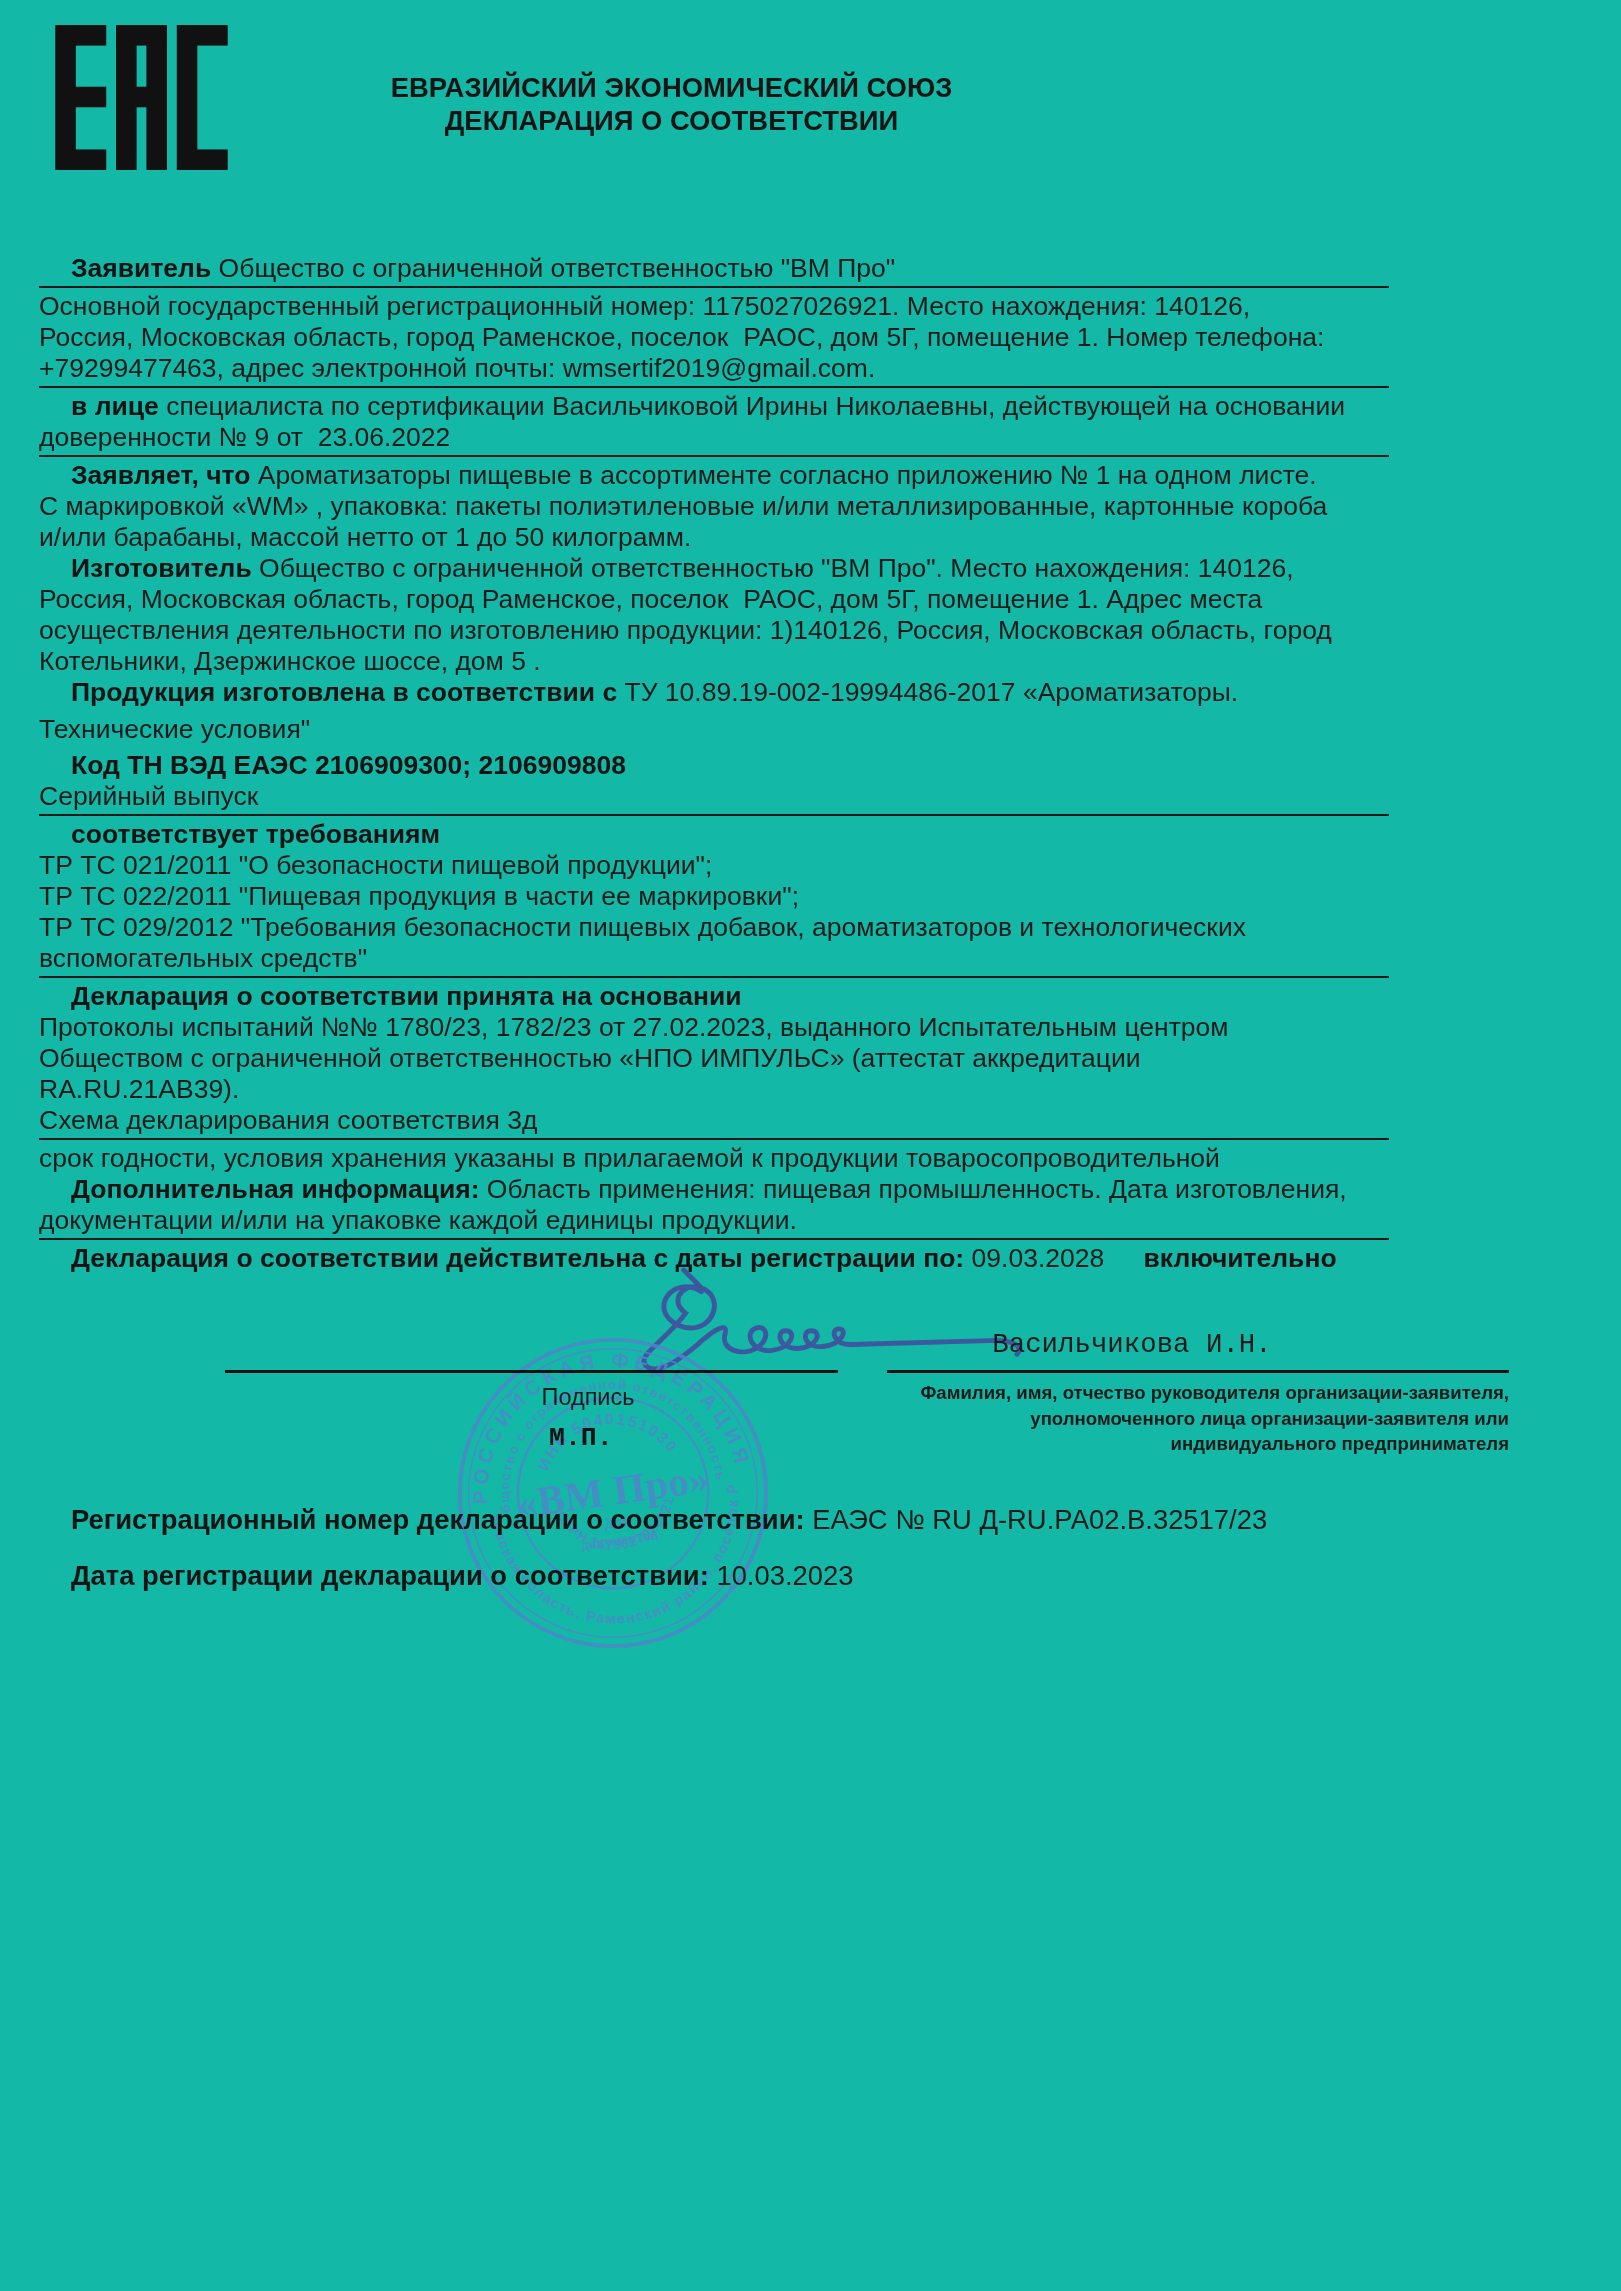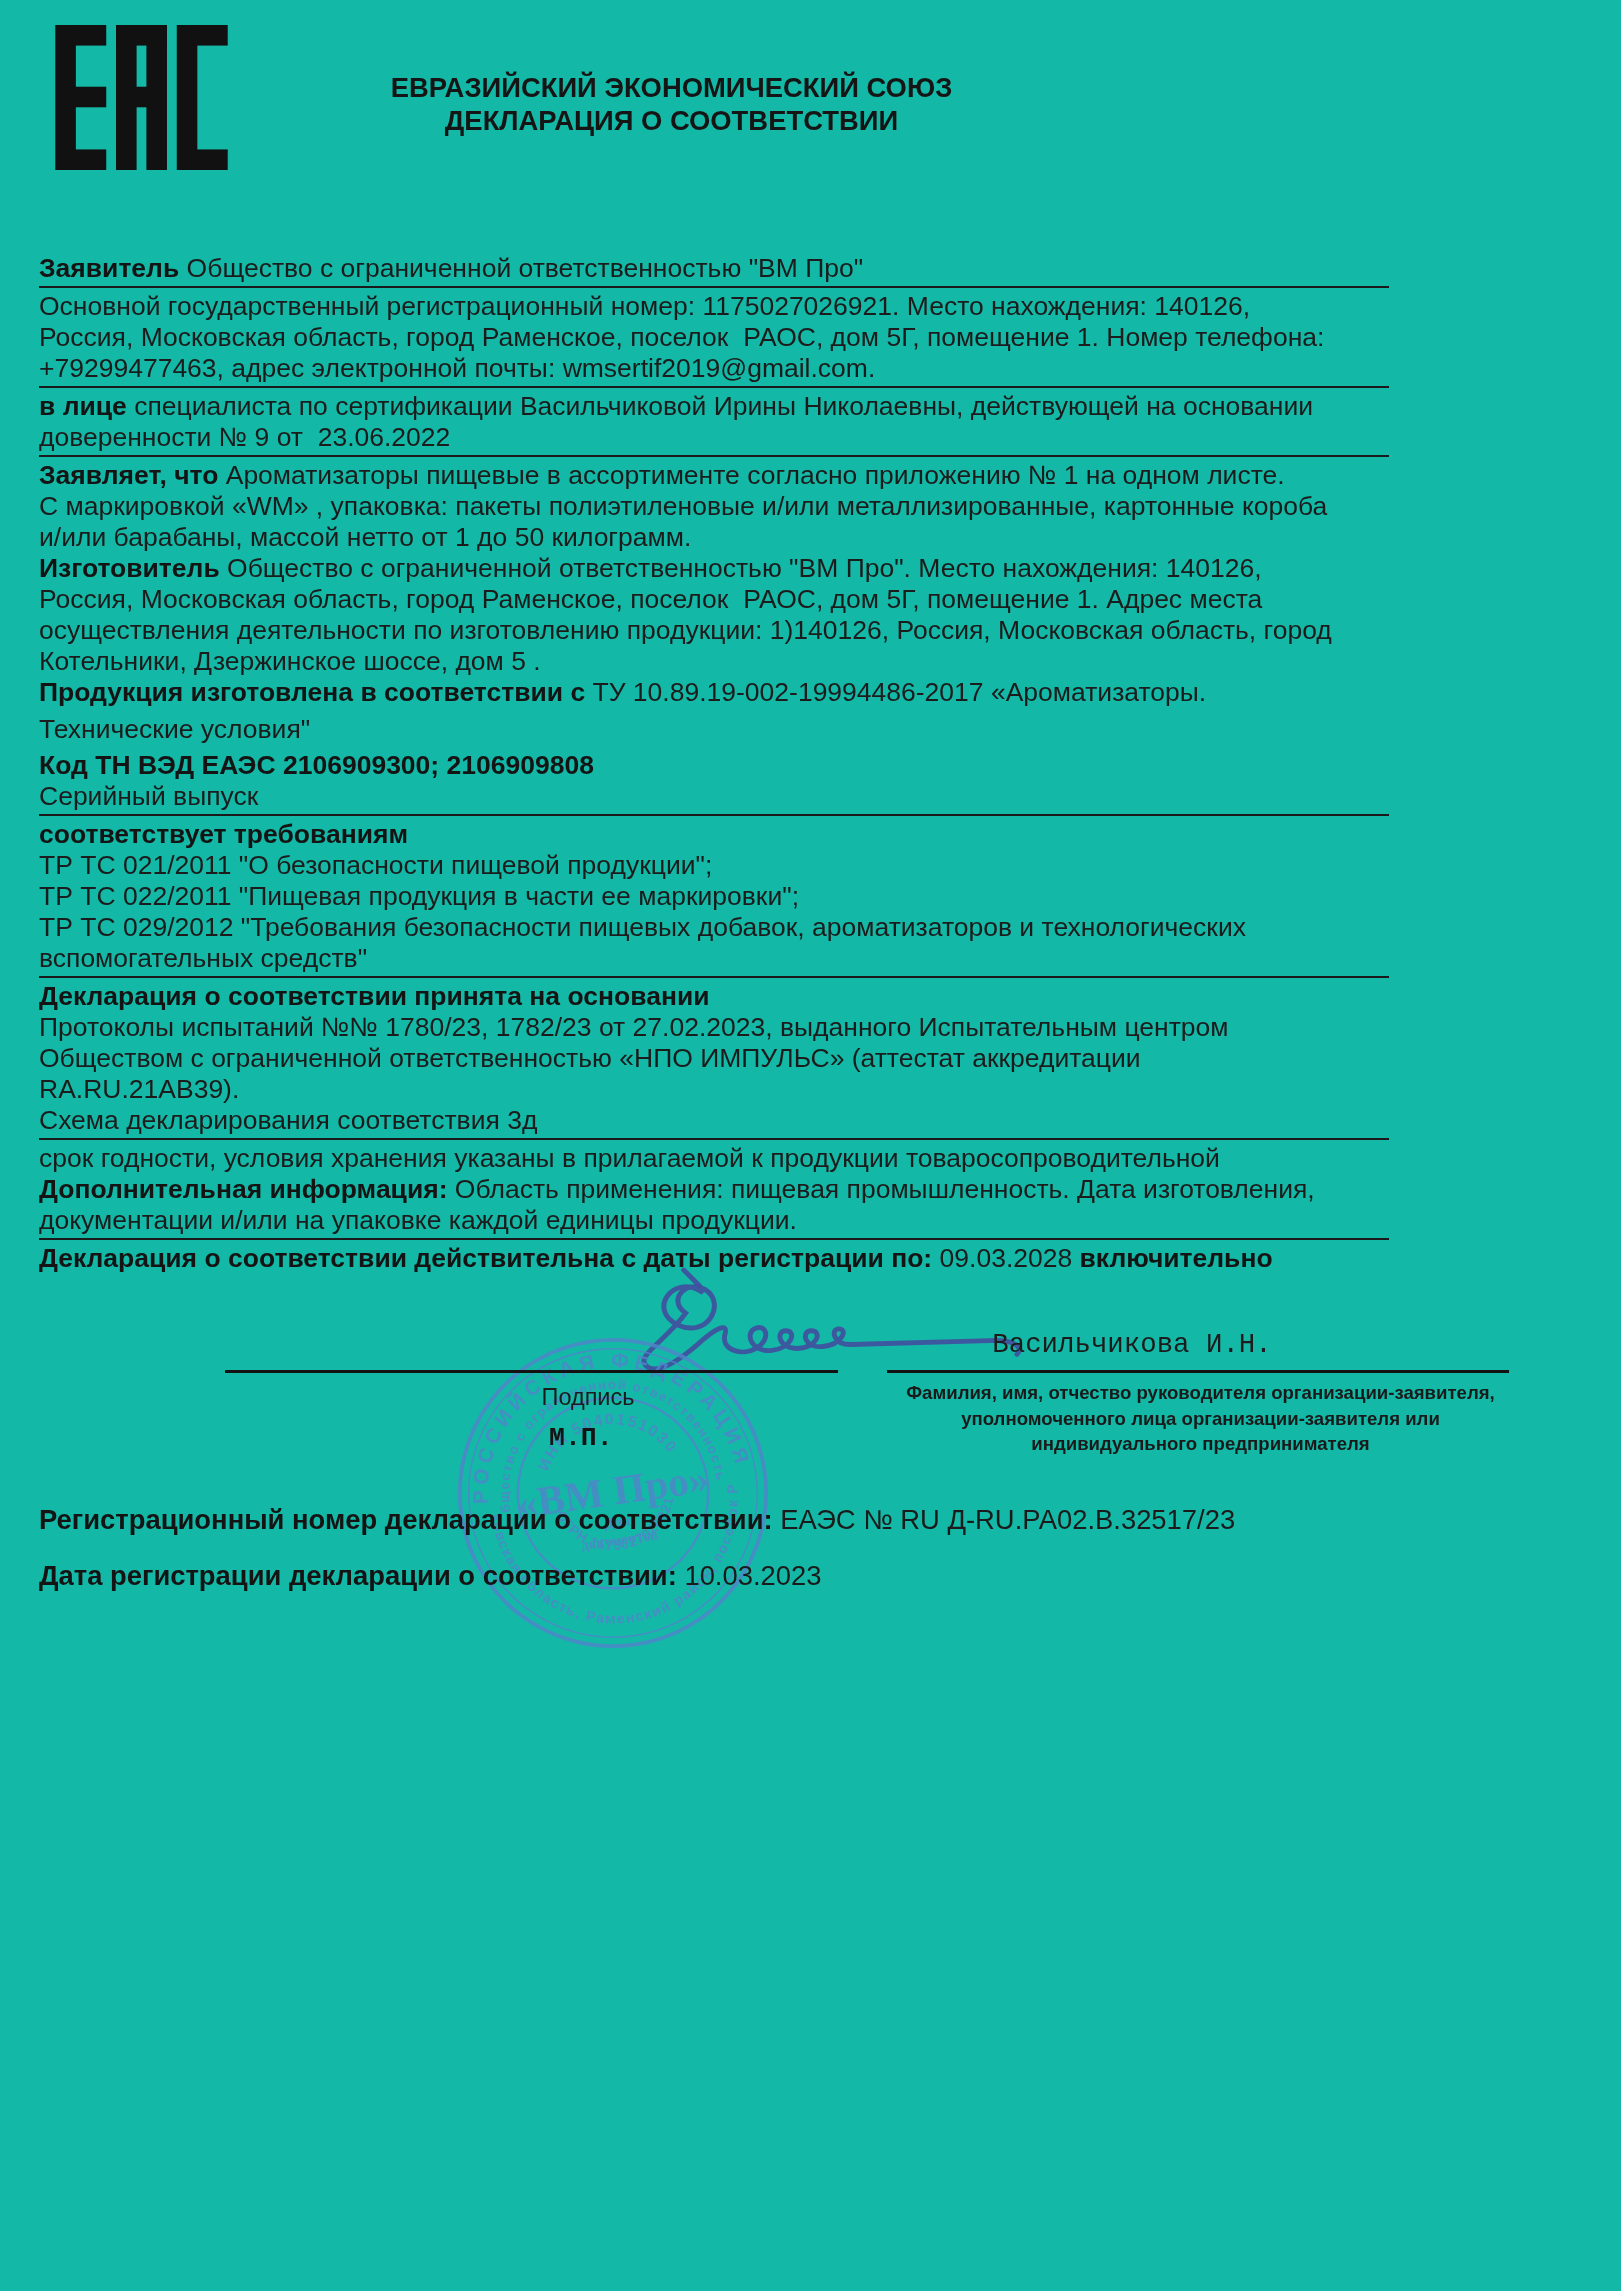--- a/index.html
+++ b/index.html
@@ -14,33 +14,33 @@
     position:absolute;left:0;top:71px;width:1343px;text-align:center;
     font-weight:bold;font-size:27.4px;line-height:33px;color:#151515;
   }
   
   .doc-body{
     position:absolute;left:39px;top:253px;width:1350px;
     font-size:26.5px;line-height:31px;color:#1c1c1c;
   }
   .doc-line{white-space:pre;}
   .doc-line.gap{margin-top:5.9px;}
-  .b{font-weight:bold;color:#141414;}
+  .b{font-weight:bold;color:#141414;margin-left:32px;}
   .rule{height:2px;background:#1a1a1a;margin:2px 0 2.9px 0;}
   
   .sig-line{position:absolute;height:2.9px;background:#131313;}
   .sig-line.left{left:225px;top:1370px;width:613px;}
   .sig-line.right{left:887px;top:1370px;width:622px;}
   .sig-label{position:absolute;left:284px;top:1384px;width:608px;text-align:center;
     font-size:23.5px;color:#1c1c1c;}
   .seal-label{position:absolute;left:549px;top:1423px;font-family:Liberation Mono, monospace;
     font-weight:bold;font-size:26.5px;color:#141414;}
   .signatory-name{position:absolute;left:887px;top:1329px;width:490px;text-align:center;
     font-size:27.4px;color:#1c1c1c;font-family:Liberation Mono, monospace;}
-  .signatory-caption{position:absolute;left:892px;top:1380px;width:617px;text-align:center;
+  .signatory-caption{position:absolute;left:892px;top:1380px;width:617px;text-align:right;
     font-size:18.6px;line-height:25.5px;font-weight:bold;color:#1a1a1a;}
   .sig-scribble{position:absolute;left:519px;top:1262px;}
   .sig-scribble path{stroke:#40509f;stroke-width:5;fill:none;stroke-linecap:round;opacity:.92;}
   
   .stamp{position:absolute;left:453px;top:1333px;opacity:.82;}
   .stamp .ink{stroke:#4f86cb;fill:none;}
   .stamp text,.stamp textPath{fill:#4f86cb;stroke:none;}
   .st-outer{font-size:21px;font-weight:bold;letter-spacing:5px;}
   .st-outerbot{font-size:14.5px;font-weight:bold;letter-spacing:1.5px;}
   .st-mid{font-size:13.5px;font-weight:bold;letter-spacing:1.5px;}

